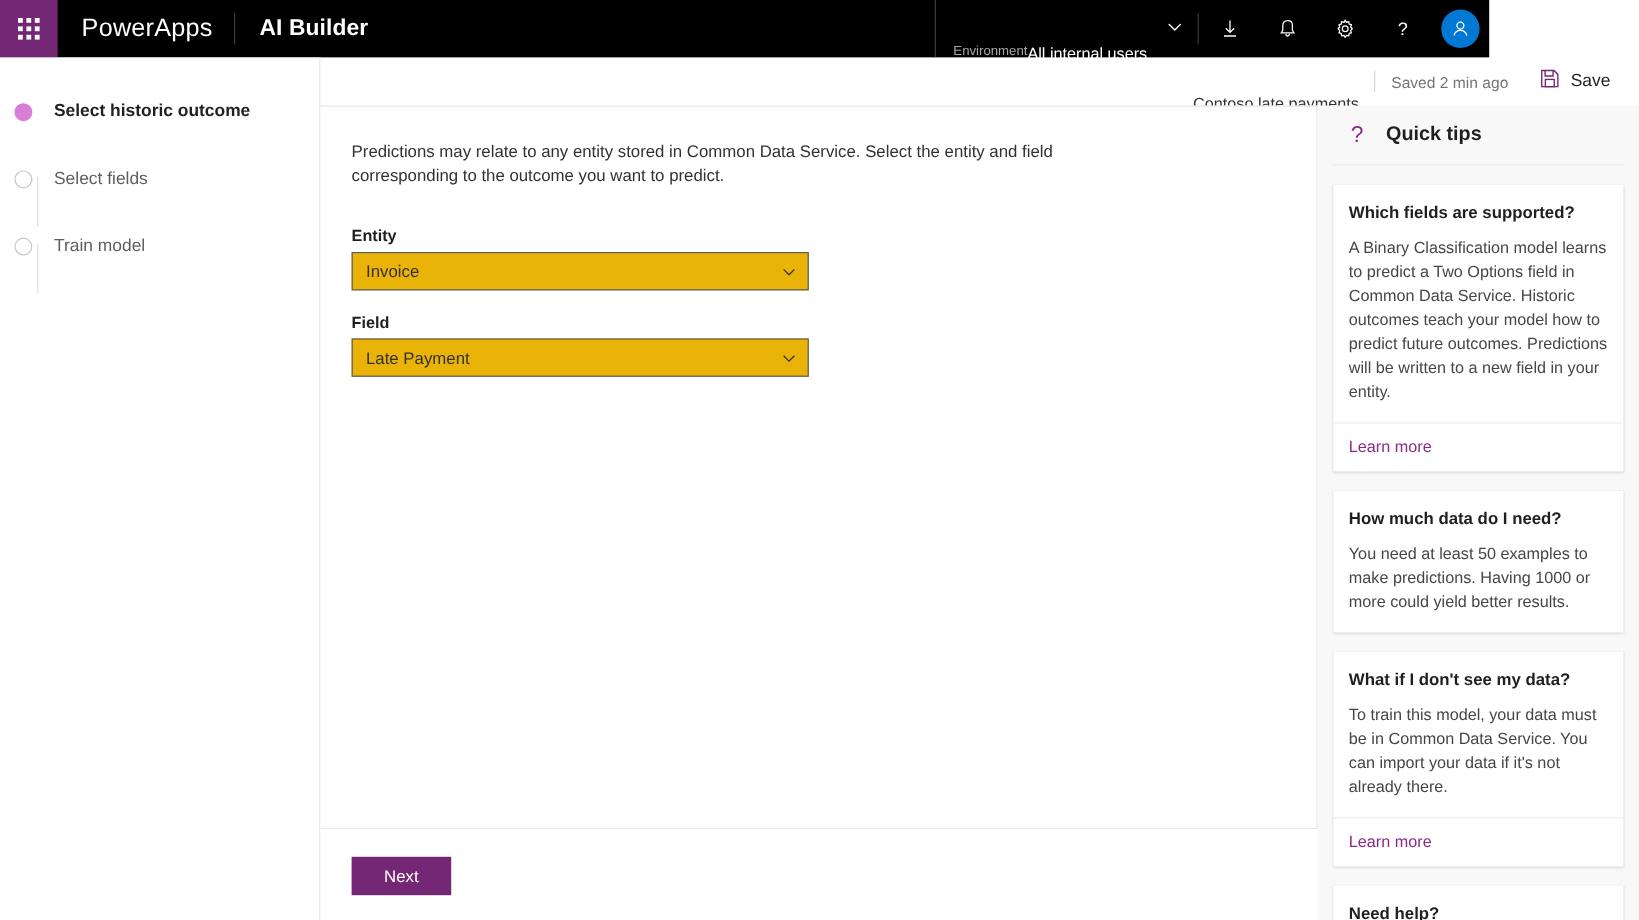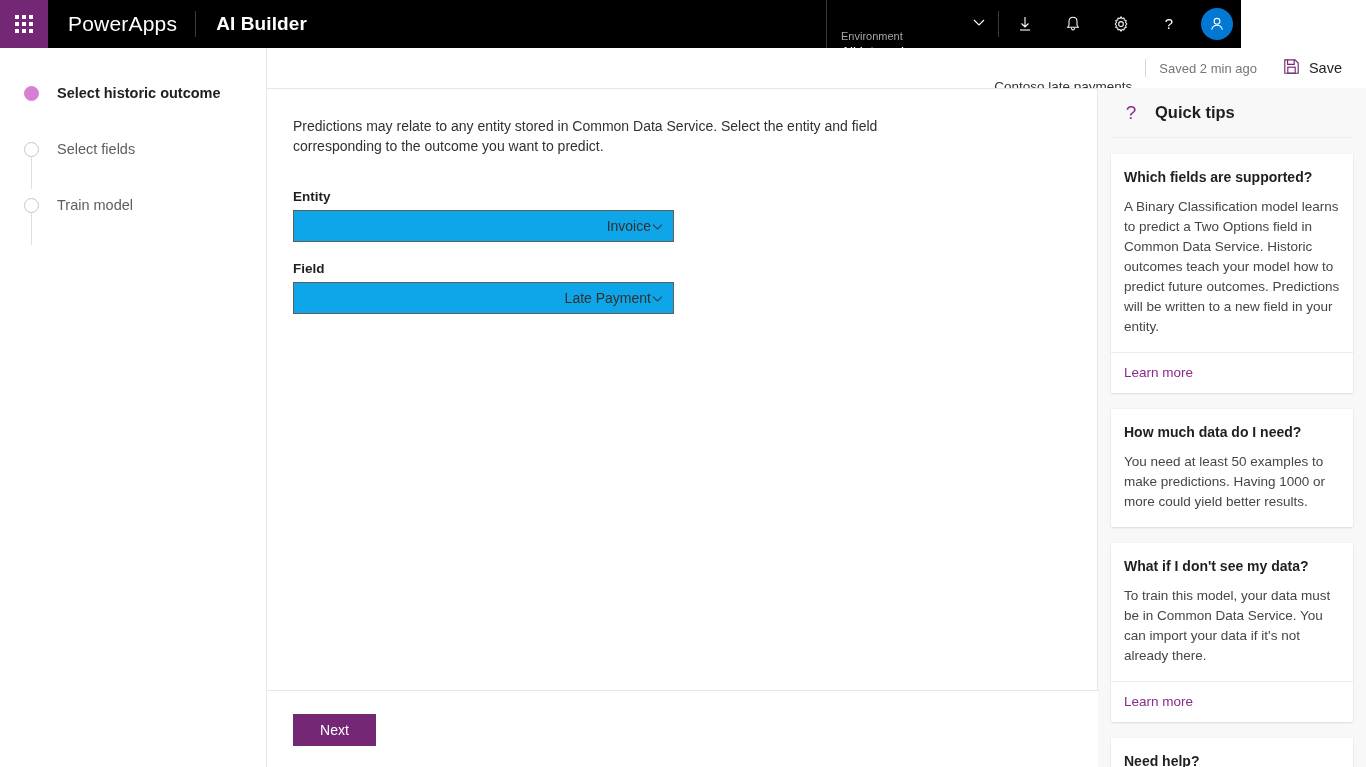--- a/index.html
+++ b/index.html
@@ -53,21 +53,21 @@
   .topbar-spacer { flex: 1; }
 
   .env {
     display: flex; align-items: center;
     height: 48px;
     padding: 0 10px 0 14px;
     cursor: pointer;
     border-left: 1px solid #3b3b3b;
     min-width: 170px;
   }
-  .env-text { display: flex; flex-direction: column; line-height: 1.25; flex:1;margin-top:43px; }
+  .env-text { display: flex; flex-direction: row; line-height: 1.25; flex:1;margin-top:43px; }
   .env-label { color: #a6a6a6; font-size: 11px; }
   .env-value { color: #ffffff; font-size: 13.5px; }
   .env-chev { color: #ffffff; margin-left: 16px; }
 
   .ticon {
     width: 48px; height: 48px;
     display: flex; align-items: center; justify-content: center;
     color: #ffffff;
     cursor: pointer;
   }
@@ -110,21 +110,21 @@
     position: absolute; top: 48px; left: 0;
     width: 267px; height: 719px;
     background: #ffffff;
     border-right: 1px solid #e6e6e6;
     padding-top: 32px;
   }
   .step {
     position: relative;
     display: flex; align-items: center;
     height: 26px;
-    padding-left: 24px;
+    padding-left: 12px;
     margin-bottom: 30px;
     cursor: pointer;
   }
   .step:last-child { margin-bottom: 0; }
   .dot {
     width: 15px; height: 15px; border-radius: 50%;
     flex: 0 0 15px;
     margin-right: 18px;
     z-index: 2;
     background: #ffffff;
@@ -177,25 +177,24 @@
   .field-label {
     display: block;
     font-size: 13.5px;
     font-weight: bold;
     color: #201f1e;
     margin-bottom: 6px;
   }
   .dropdown {
     height: 32px;
     border: 1px solid #605e5c;
-    background: #0ea5e9;
+    background: #eab308;
     display: flex; align-items: center;
     padding: 0 9px 0 11px;
     cursor: pointer;
-    text-align: right;
   }
   .dropdown-value { flex: 1; font-size: 14px; color: #323130; }
   .dropdown-chev { color: #323130; display: flex; align-items: center; }
 
   
   .footer {
     position: absolute;
     top: 691px; left: 267px;
     width: 831px; height: 76px;
     background: #ffffff;

